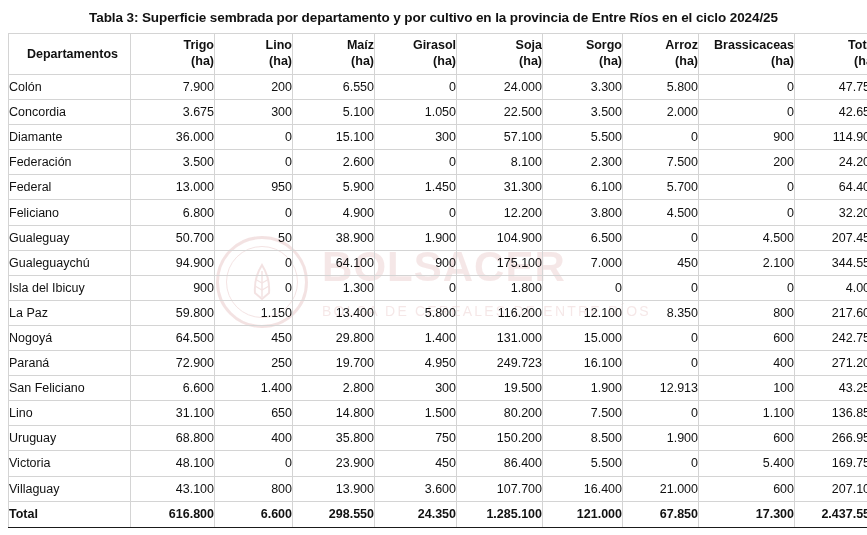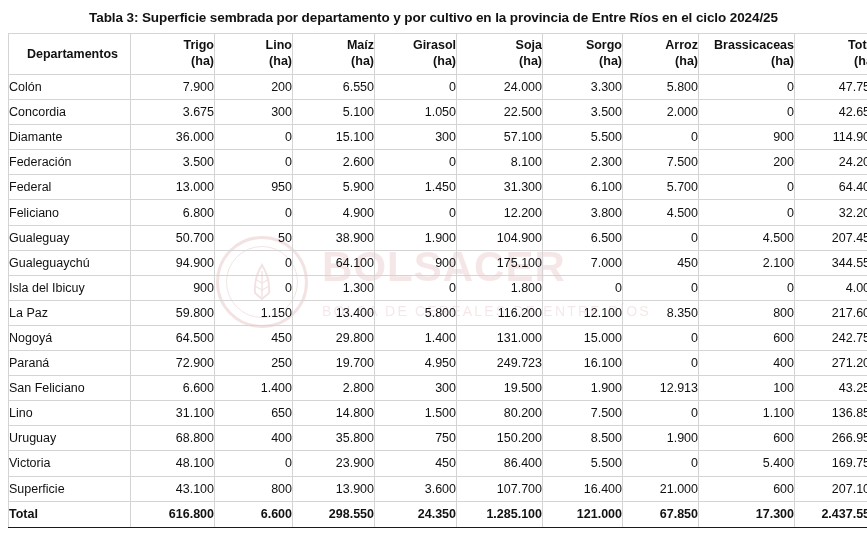--- a/index.html
+++ b/index.html
@@ -403,21 +403,21 @@
         <td class="num">0</td>
         <td class="num">23.900</td>
         <td class="num">450</td>
         <td class="num">86.400</td>
         <td class="num">5.500</td>
         <td class="num">0</td>
         <td class="num">5.400</td>
         <td class="num">169.750</td>
       </tr>
       <tr>
-        <td class="dept">Superficie</td>
+        <td class="dept">Villaguay</td>
         <td class="num">43.100</td>
         <td class="num">800</td>
         <td class="num">13.900</td>
         <td class="num">3.600</td>
         <td class="num">107.700</td>
         <td class="num">16.400</td>
         <td class="num">21.000</td>
         <td class="num">600</td>
         <td class="num">207.100</td>
       </tr>

